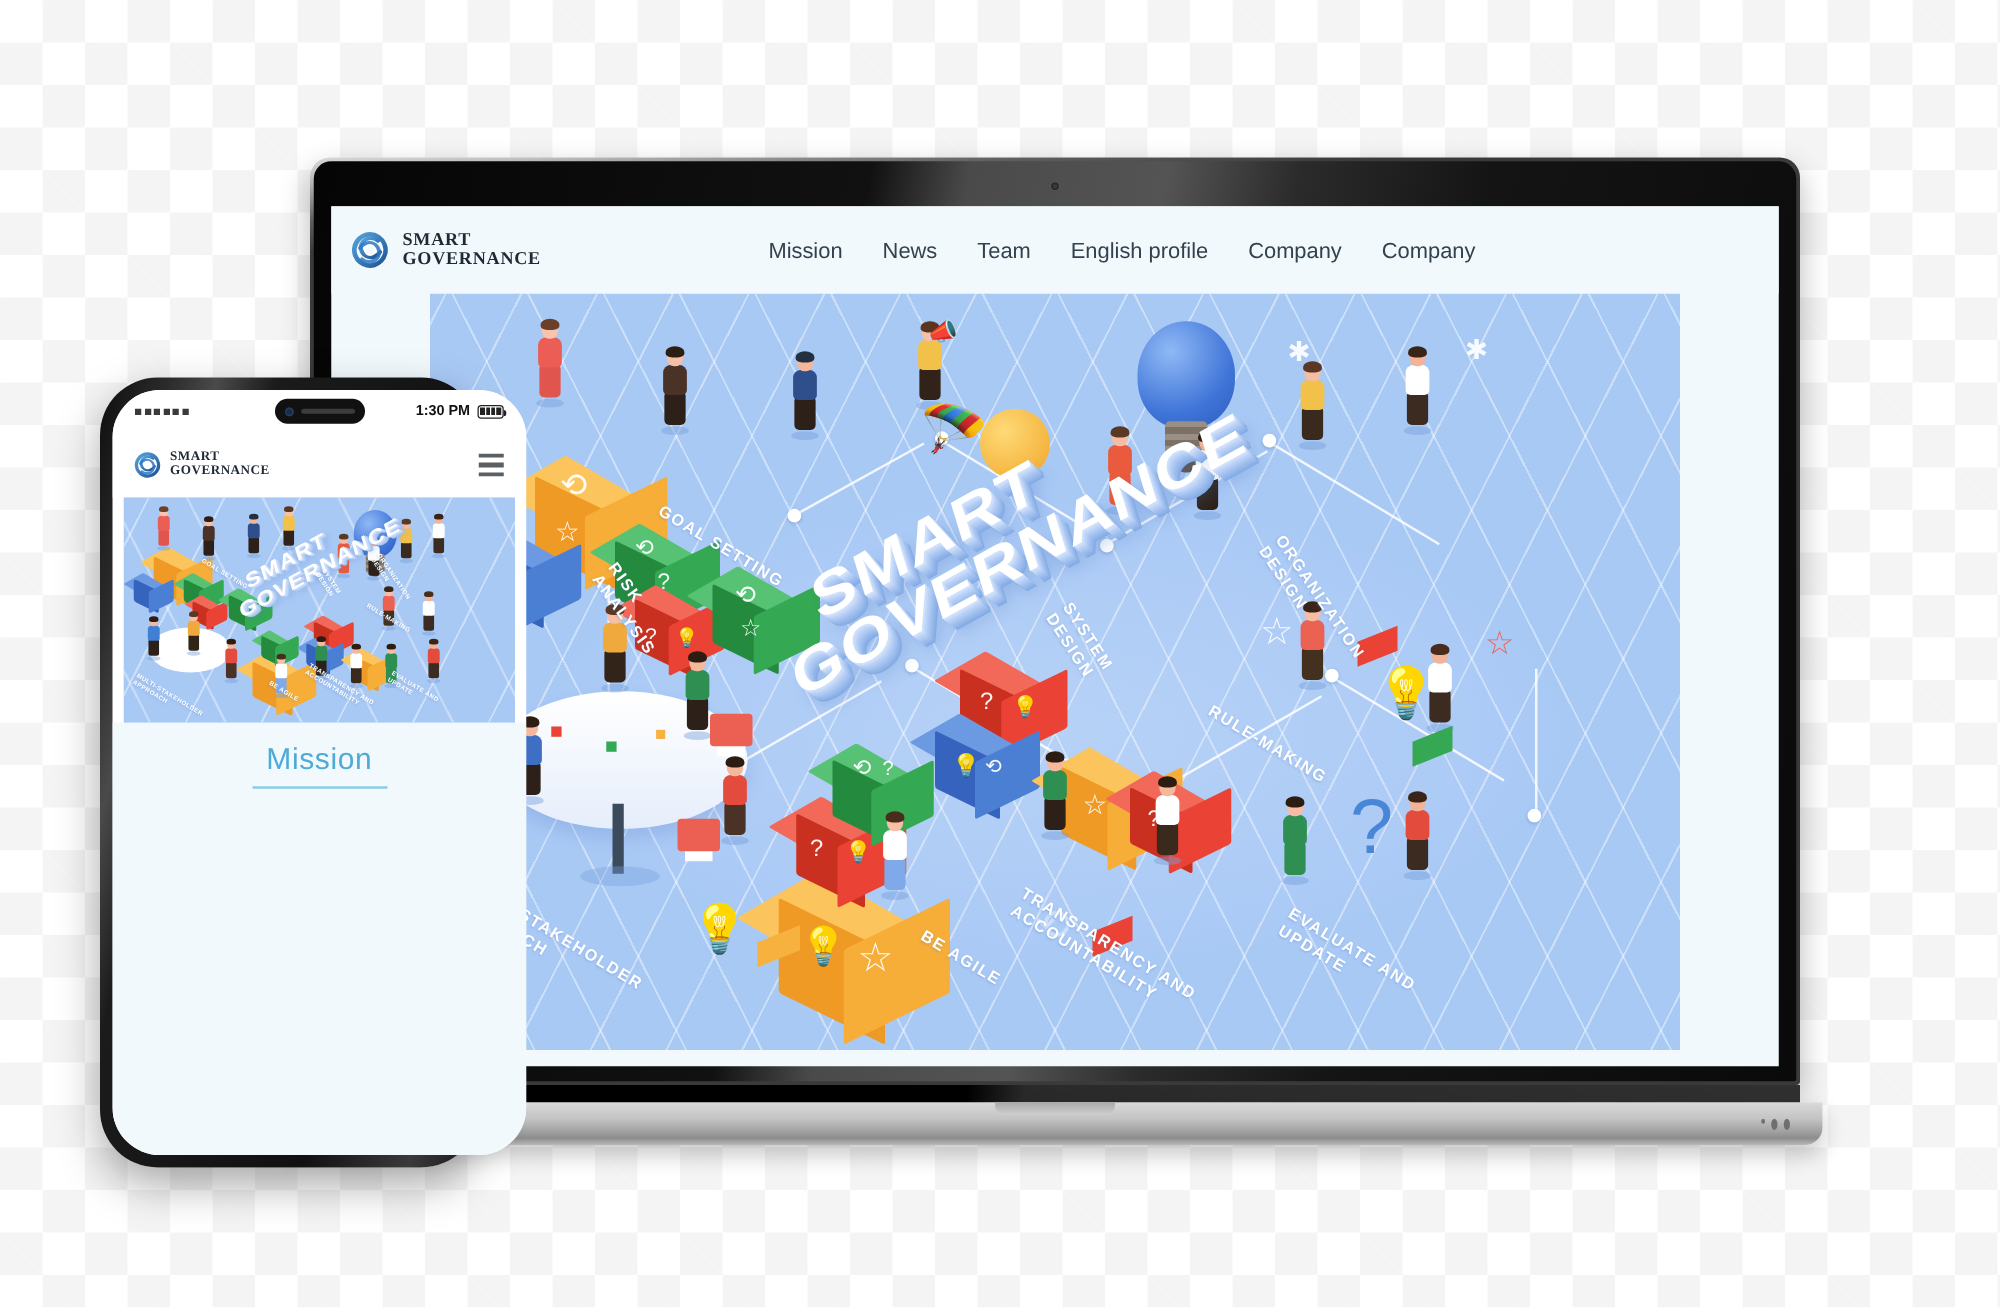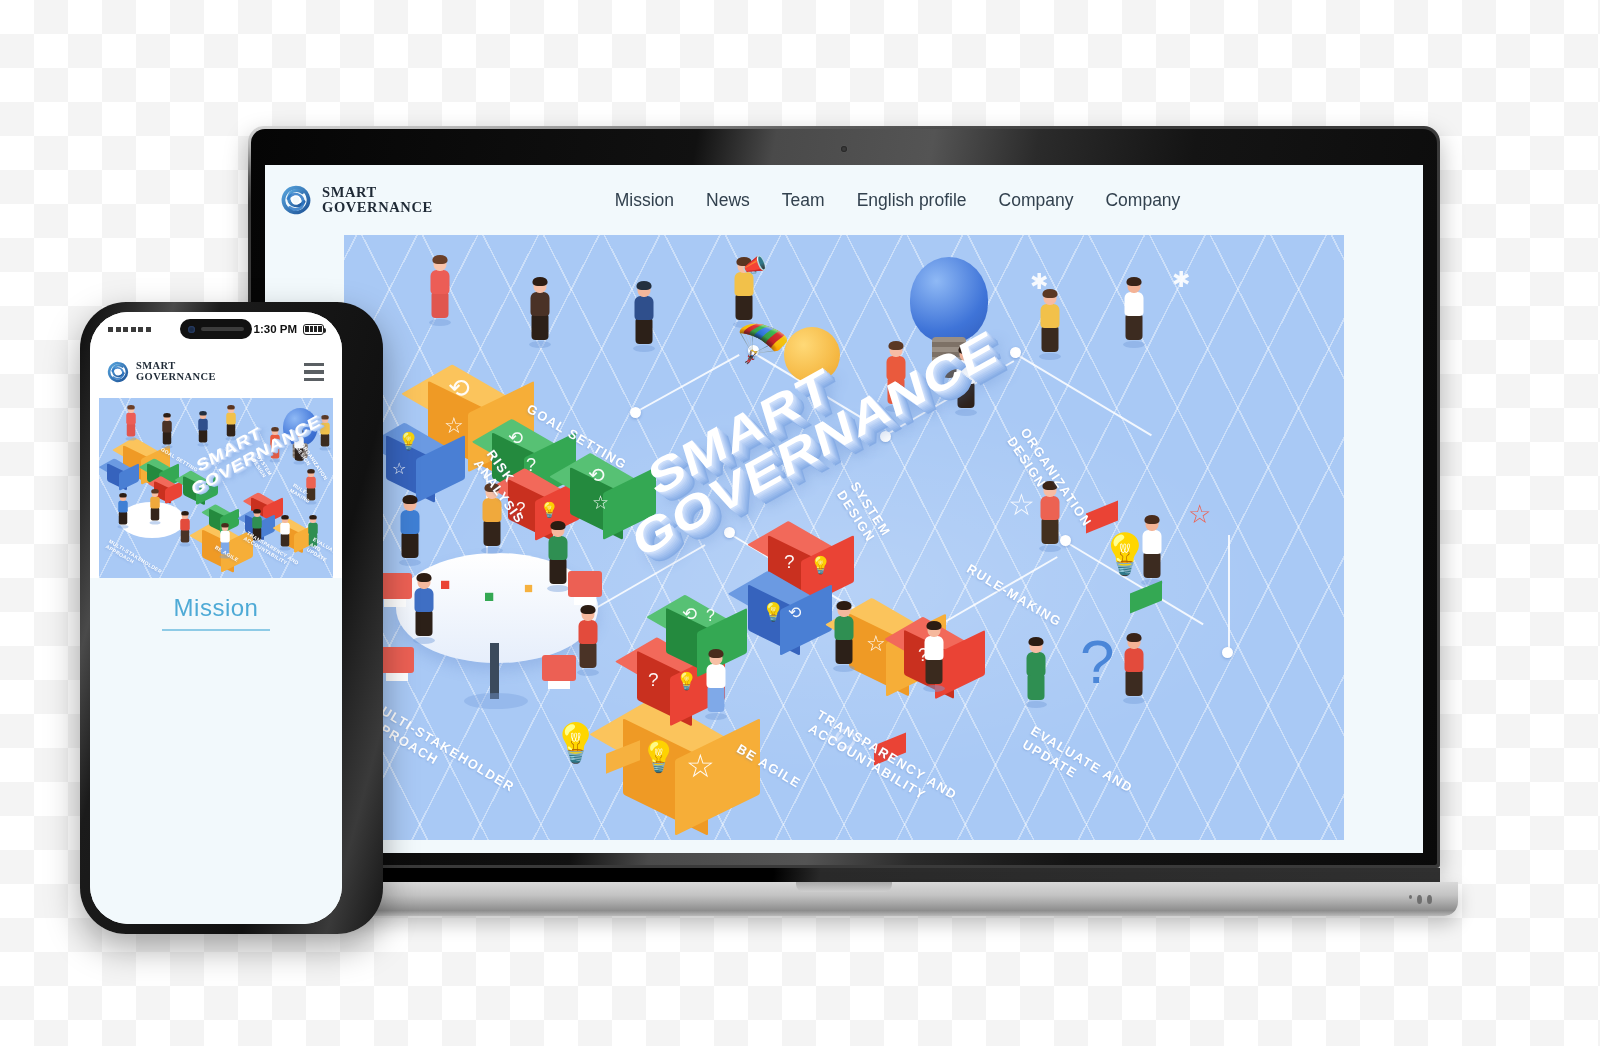--- a/index.html
+++ b/index.html
@@ -339,21 +339,21 @@
     position: absolute;
     inset: 0;
     border-radius: 46px;
     background: linear-gradient(105deg,#0d0d0d 0%,#2c2c2c 12%,#4a4a4a 20%,#1b1b1b 30%,#111 70%,#3a3a3a 88%,#151515 100%);
     box-shadow: 0 14px 34px rgba(0,0,0,.34);
     padding: 10px;
   }
   .ph-screen {
     position: absolute;
     left: 10px; top: 10px;
-    width: 252px;
+    width: 331px;
     height: 612px;
     border-radius: 38px;
     background: #ffffff;
     overflow: hidden;
   }
   .ph-status {
     position: relative;
     height: 34px;
     display: flex;
     align-items: center;

